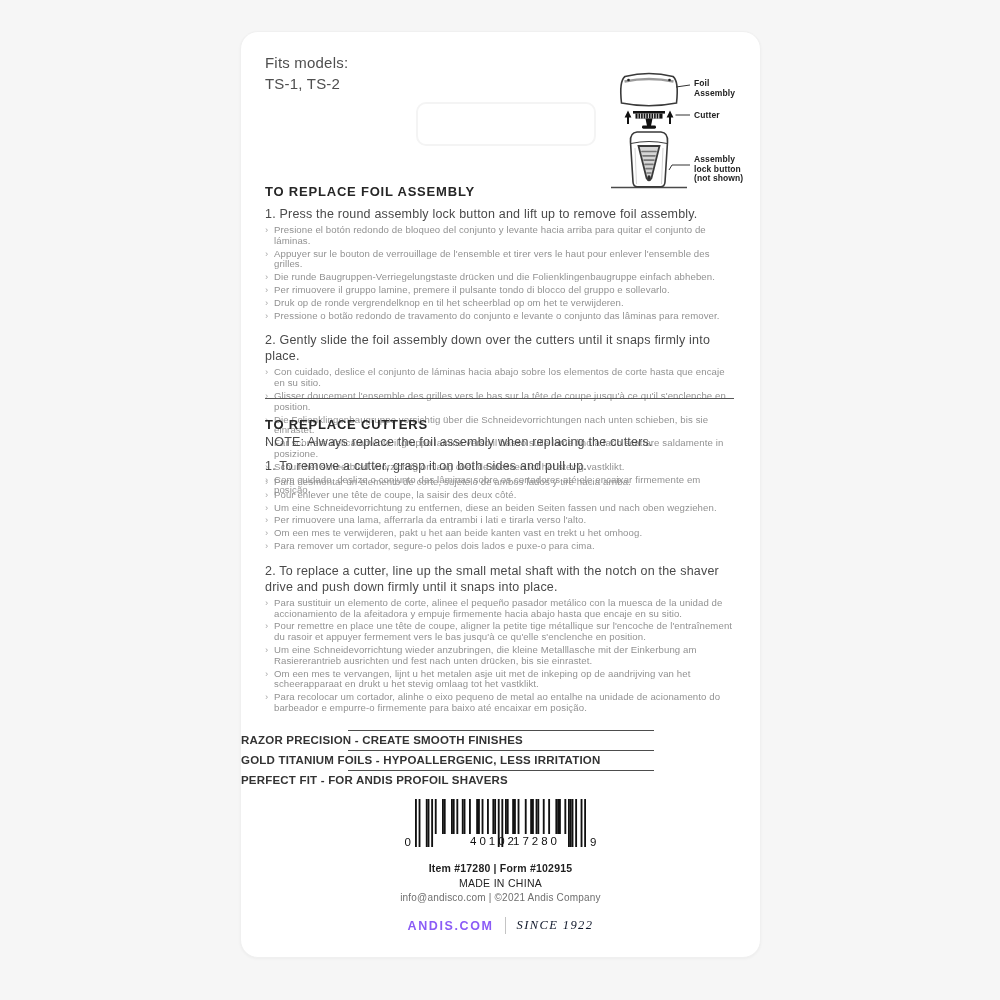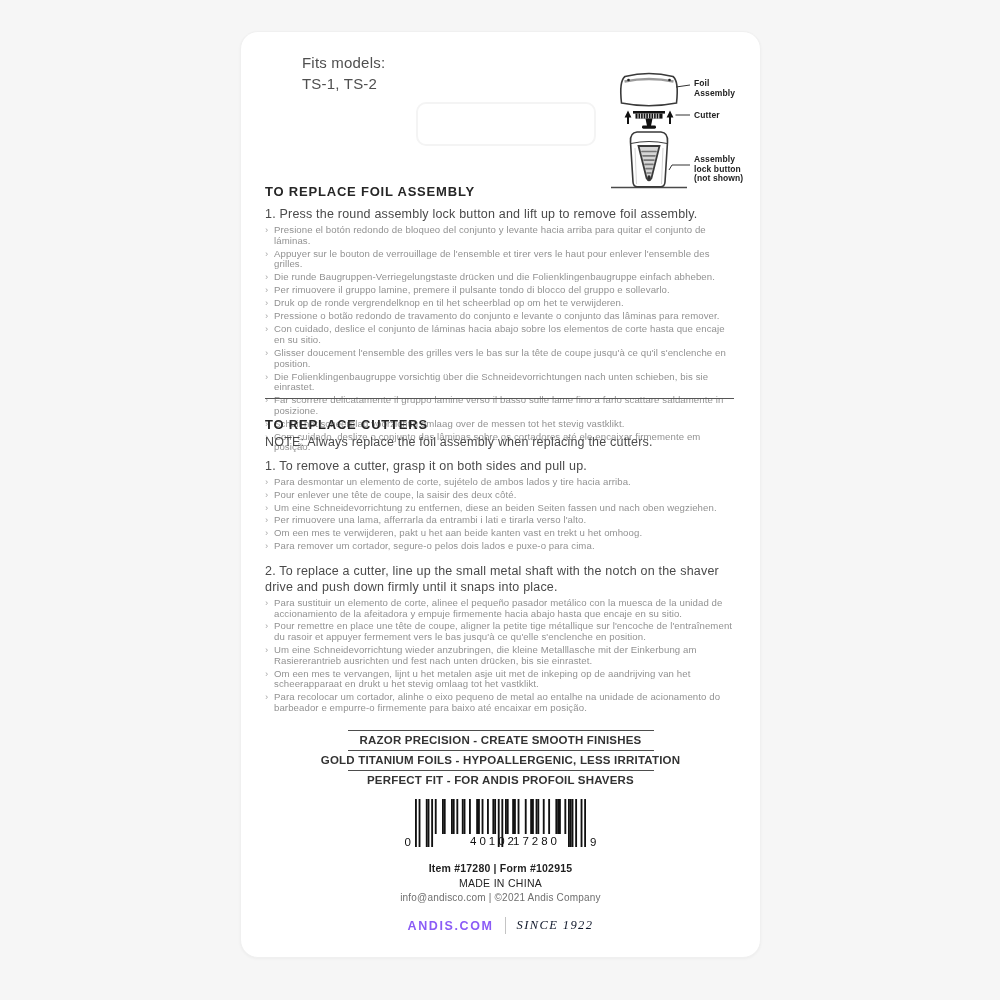--- a/index.html
+++ b/index.html
@@ -11,42 +11,42 @@
     overflow:hidden;
     -webkit-font-smoothing:antialiased;
   }
   .card{
     position:absolute;left:240px;top:31px;width:521px;height:927px;
     background:#ffffff;border:1px solid #f0f0f0;border-radius:18px;
     box-shadow:0 1px 3px rgba(0,0,0,0.04);
     box-sizing:border-box;
   }
   
-  .fits{position:absolute;left:24px;top:20px;font-size:15px;line-height:21px;color:#4f4f4f;letter-spacing:.2px;margin-left:37px;}
+  .fits{position:absolute;left:24px;top:20px;font-size:15px;line-height:21px;color:#4f4f4f;letter-spacing:.2px;}
   .ghost{position:absolute;left:175px;top:70px;width:176px;height:40px;border:2px solid #f4f4f4;border-radius:10px;}
   
   .diagram{position:absolute;left:358px;top:34px;width:160px;height:130px;}
   .diagram svg{position:absolute;left:0;top:0;}
   .dlabel{position:absolute;left:95px;font-size:8.5px;font-weight:700;color:#222;line-height:9.5px;letter-spacing:.1px;white-space:nowrap;}
   .dlabel.foil{top:13px;}
   .dlabel.cutter{top:45px;}
   .dlabel.lock{top:89px;}
   
   .sec{position:absolute;left:24px;right:24px;}
   .sec-foil{top:152px;}
   .divider{position:absolute;left:24px;right:26px;top:366px;border-top:1px solid #565656;}
   .sec-cutters{top:385px;}
   .sec h2{margin:0;font-size:13px;line-height:15px;font-weight:700;color:#262626;letter-spacing:.8px;}
   .note{margin-top:2px;font-size:12.5px;line-height:17px;color:#4a4a4a;letter-spacing:.2px;}
   .step-title{margin-top:7px;font-size:12.5px;line-height:16px;color:#4a4a4a;letter-spacing:.2px;}
   .bullets{margin-top:3px;}
   .bullet{position:relative;padding-left:9px;margin-top:2px;font-size:9.6px;line-height:10.8px;color:#929292;letter-spacing:.1px;}
   .bullet::before{content:"\203A";position:absolute;left:0;top:0;color:#aaa;}
   
-  .features{position:absolute;left:0;right:0;top:698px;text-align:center;}
+  .features{position:absolute;left:0;right:0;top:698px;text-align:left;}
   .frule{width:306px;margin:0 auto;border-top:1.3px solid #4d4d4d;}
   .fline{padding:2px 0 3px;font-size:11.5px;line-height:14px;font-weight:700;color:#333;letter-spacing:.2px;white-space:nowrap;}
   
   .barcode-row{position:absolute;left:0;right:0;top:766px;display:flex;justify-content:center;align-items:flex-end;gap:4px;}
   .bc-bars{position:relative;width:171px;height:50px;}
   .bc-bars svg{display:block;}
   .bc-num{position:absolute;top:37px;height:13px;font-size:11.5px;line-height:13px;letter-spacing:3px;color:#111;text-align:center;}
   .bc-num-left{left:18px;width:63px;padding-left:29px;}
   .bc-num-right{left:90px;width:63px;}
   .bc-outer{font-size:11.5px;line-height:12px;color:#111;padding-bottom:0;}
@@ -139,20 +139,21 @@
     <h2>TO REPLACE FOIL ASSEMBLY</h2>
     <div class="step-title">1. Press the round assembly lock button and lift up to remove foil assembly.</div>
     <div class="bullets">
       <div class="bullet">Presione el botón redondo de bloqueo del conjunto y levante hacia arriba para quitar el conjunto de láminas.</div>
       <div class="bullet">Appuyer sur le bouton de verrouillage de l'ensemble et tirer vers le haut pour enlever l'ensemble des grilles.</div>
       <div class="bullet">Die runde Baugruppen-Verriegelungstaste drücken und die Folienklingenbaugruppe einfach abheben.</div>
       <div class="bullet">Per rimuovere il gruppo lamine, premere il pulsante tondo di blocco del gruppo e sollevarlo.</div>
       <div class="bullet">Druk op de ronde vergrendelknop en til het scheerblad op om het te verwijderen.</div>
       <div class="bullet">Pressione o botão redondo de travamento do conjunto e levante o conjunto das lâminas para remover.</div>
     </div>
+    <div class="step-title" style="margin-top:11px">2. Gently slide the foil assembly down over the cutters until it snaps firmly into place.</div>
     <div class="bullets">
       <div class="bullet">Con cuidado, deslice el conjunto de láminas hacia abajo sobre los elementos de corte hasta que encaje en su sitio.</div>
       <div class="bullet">Glisser doucement l'ensemble des grilles vers le bas sur la tête de coupe jusqu'à ce qu'il s'enclenche en position.</div>
       <div class="bullet">Die Folienklingenbaugruppe vorsichtig über die Schneidevorrichtungen nach unten schieben, bis sie einrastet.</div>
       <div class="bullet">Far scorrere delicatamente il gruppo lamine verso il basso sulle lame fino a farlo scattare saldamente in posizione.</div>
       <div class="bullet">Schuif het scheerblad voorzichtig omlaag over de messen tot het stevig vastklikt.</div>
       <div class="bullet">Com cuidado, deslize o conjunto das lâminas sobre os cortadores até ele encaixar firmemente em posição.</div>
     </div>
   </div>
 

